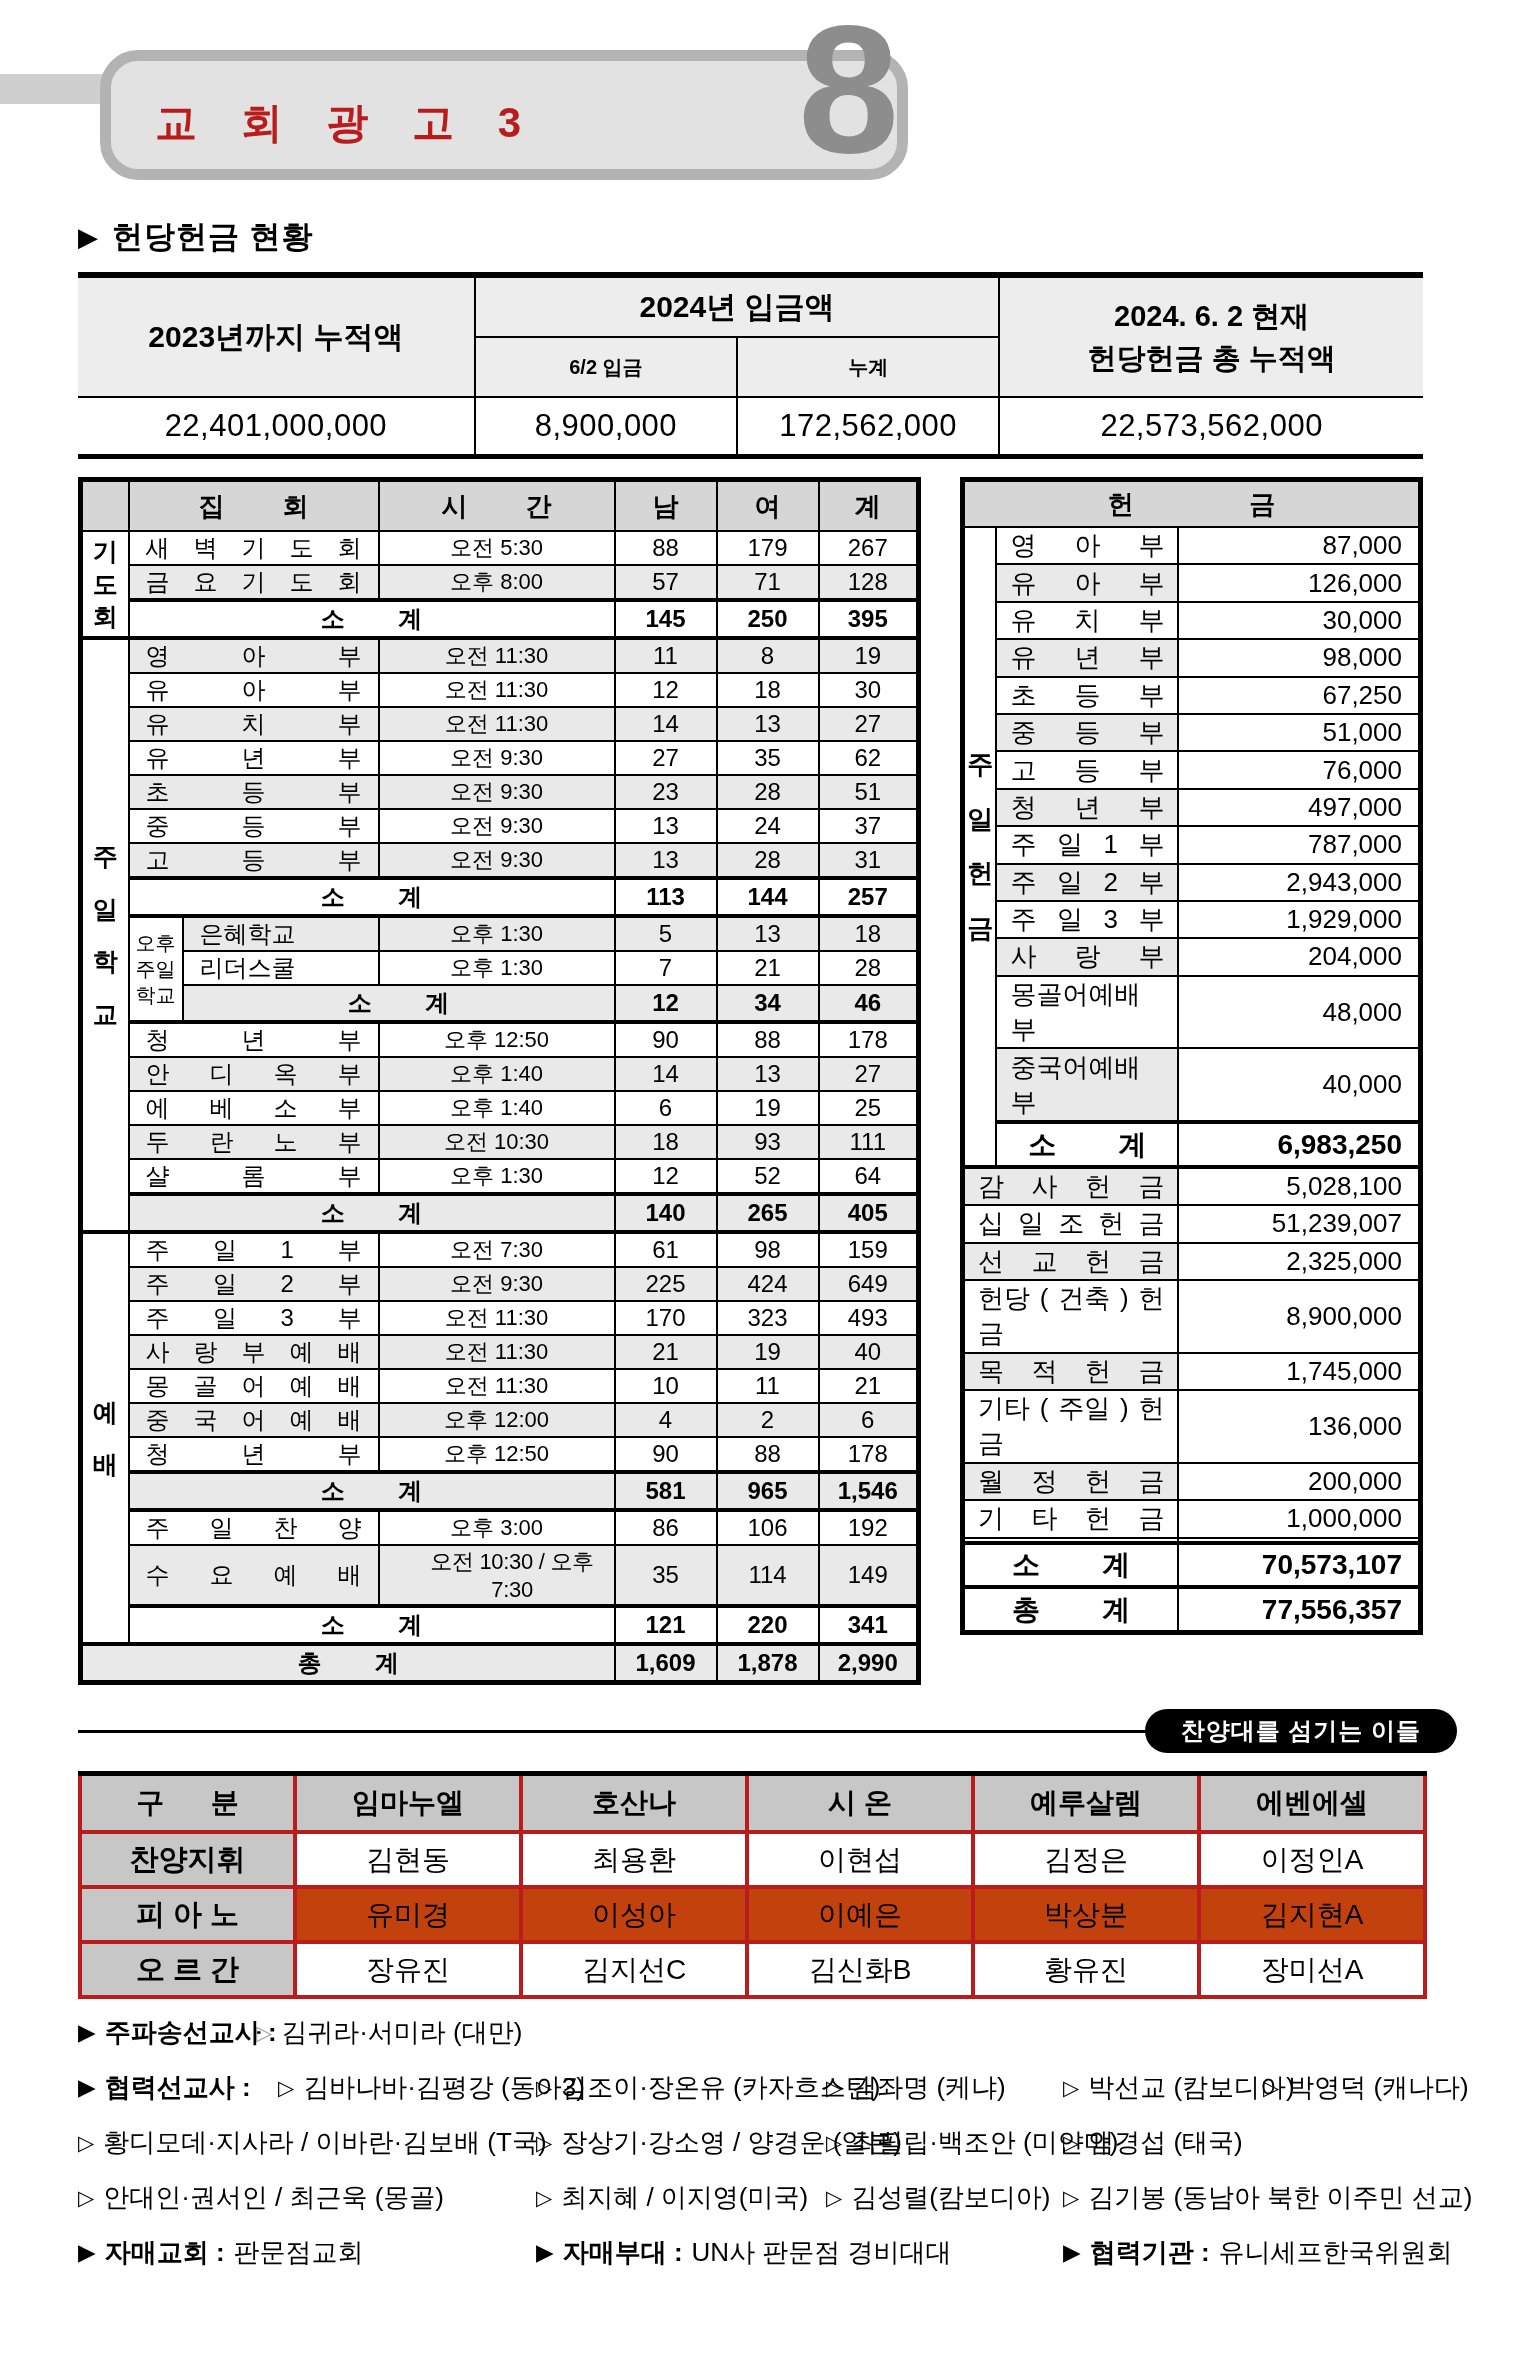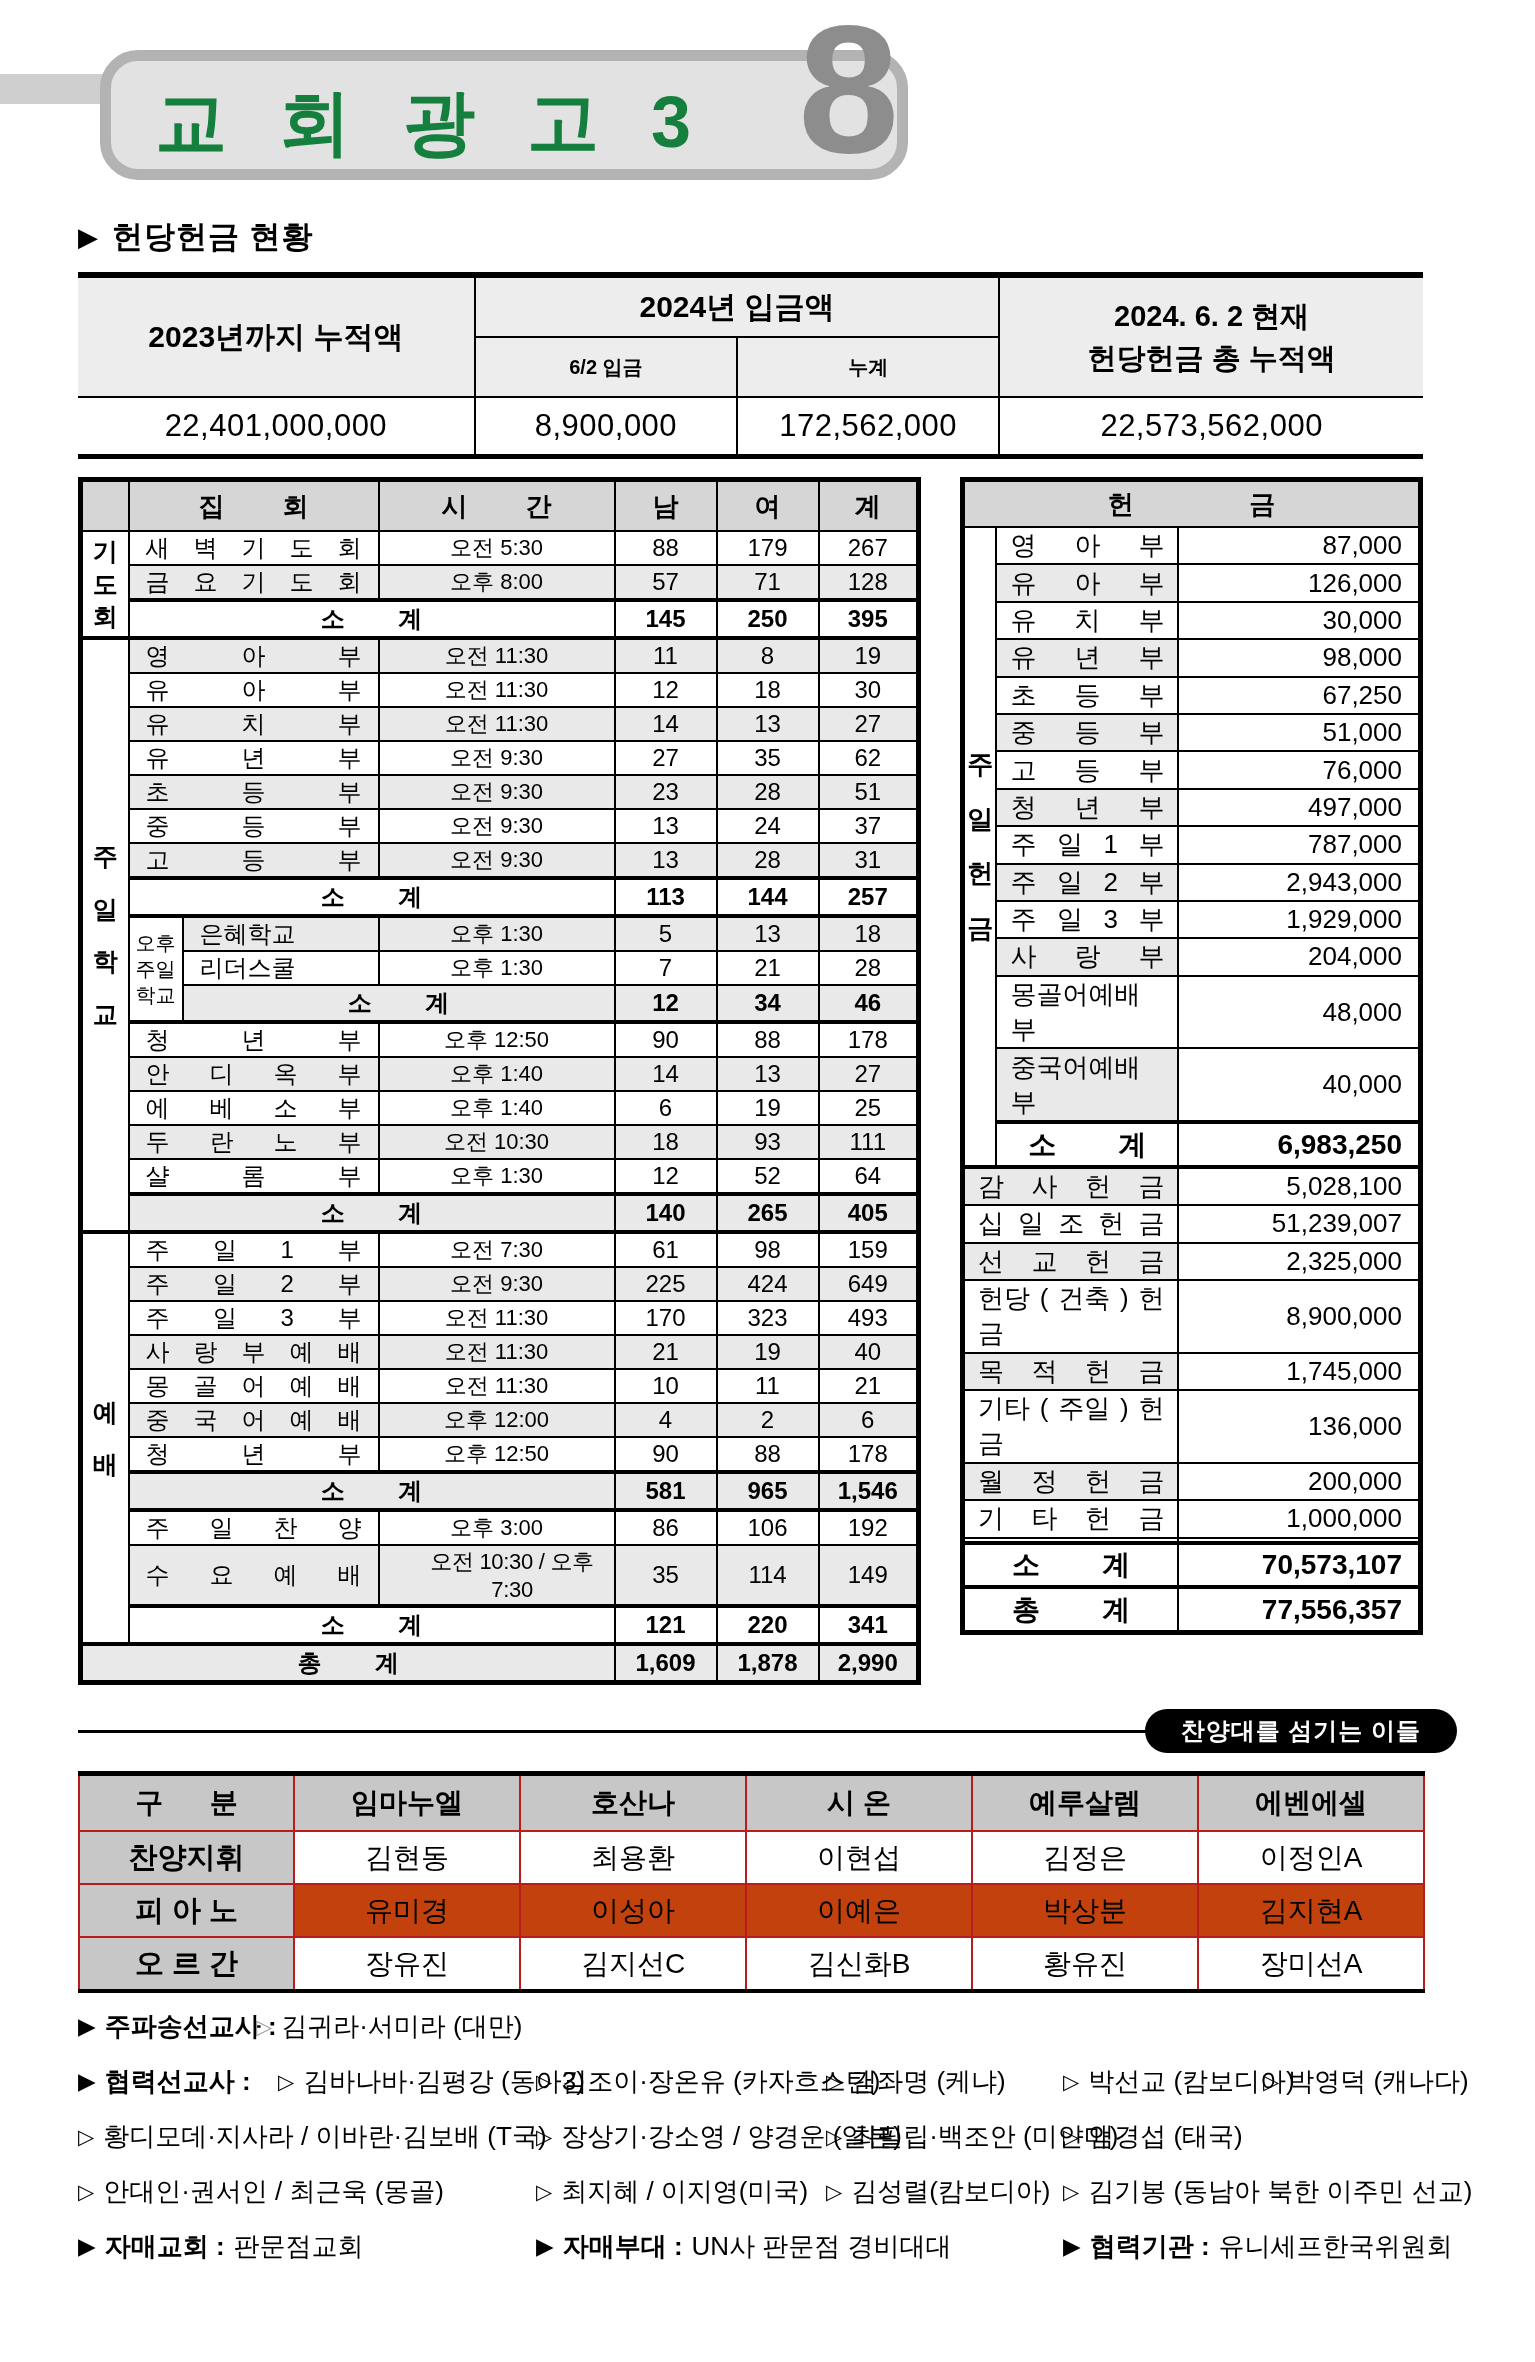--- a/index.html
+++ b/index.html
@@ -11,21 +11,21 @@
   .content{margin-left:78px;width:1345px;position:relative;}
 
   
   .header-wrap{position:relative;height:200px;}
   .stripe{position:absolute;left:-78px;top:74px;width:115px;height:30px;background:#cfcfcf;}
   .title-box{
     position:absolute;left:22px;top:50px;width:808px;height:130px;box-sizing:border-box;
     background:#e2e2e2;border:11px solid #b3b3b3;border-radius:38px;
     display:flex;align-items:center;padding-left:44px;z-index:1;
   }
-  .title-box .ttl{font-size:72px;font-weight:bold;letter-spacing:16px;color:#15803d;margin-top:15px;}
+  .title-box .ttl{font-size:42px;font-weight:bold;letter-spacing:16px;color:#b91c1c;margin-top:15px;}
   .big-num{position:absolute;left:720px;top:-2px;font-size:182px;line-height:1;font-weight:bold;color:#8d8d8d;z-index:2;}
 
   
   .sec-title{display:flex;align-items:center;gap:14px;margin:16px 0 14px 0;height:42px;}
   .sec-title .arrow{font-size:26px;line-height:1;}
   .sec-title .txt{font-size:31px;font-weight:bold;letter-spacing:1px;}
 
   
   table.ded{width:1345px;border-collapse:collapse;table-layout:fixed;
     border-top:6px solid #000;border-bottom:5px solid #000;}
@@ -70,21 +70,21 @@
   .off td.cname{white-space:pre;text-align:center;}
 
   
   .choir-head{position:relative;height:50px;margin-top:24px;}
   .choir-line{position:absolute;left:0;top:21px;width:100%;height:3px;background:#000;}
   .choir-pill{position:absolute;right:-34px;top:0;height:44px;background:#000;color:#fff;
     border-radius:24px;display:flex;align-items:center;padding:0 36px;
     font-size:24px;font-weight:bold;letter-spacing:1px;}
   table.choir{width:1345px;border-collapse:collapse;table-layout:fixed;margin-top:12px;
     border-top:5px solid #000;border-bottom:4px solid #000;}
-  .choir th,.choir td{border:2px solid #b91c1c;text-align:center;vertical-align:middle;}
+  .choir th,.choir td{border:4px solid #b91c1c;text-align:center;vertical-align:middle;}
   .choir thead th{height:52px;background:#c7c7c7;font-size:28px;font-weight:bold;white-space:pre;}
   .choir tbody th{background:#c7c7c7;font-size:29px;font-weight:bold;white-space:pre;height:49px;}
   .choir tbody td{font-size:28px;background:#fff;}
   .choir tbody tr.alt td{background:#c2410c;}
 
   
   .mission-head{position:relative;height:58px;margin-top:26px;}
   .mission-line{position:absolute;left:0;top:24px;width:100%;height:2px;background:#000;}
   .mission-pill{position:absolute;left:16px;top:0;width:224px;height:50px;background:#000;color:#fff;
     border-radius:26px;display:flex;align-items:center;justify-content:center;

